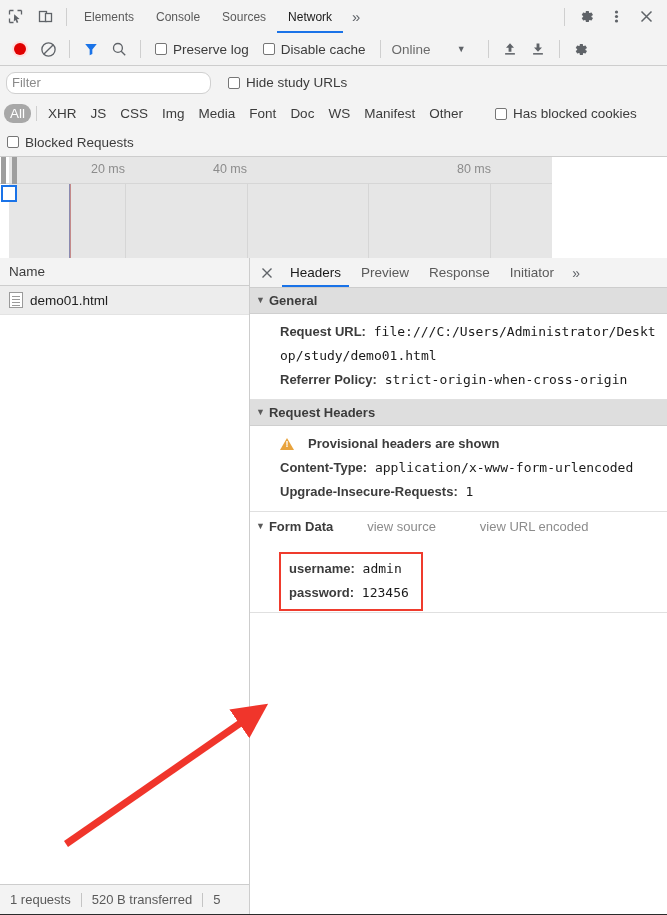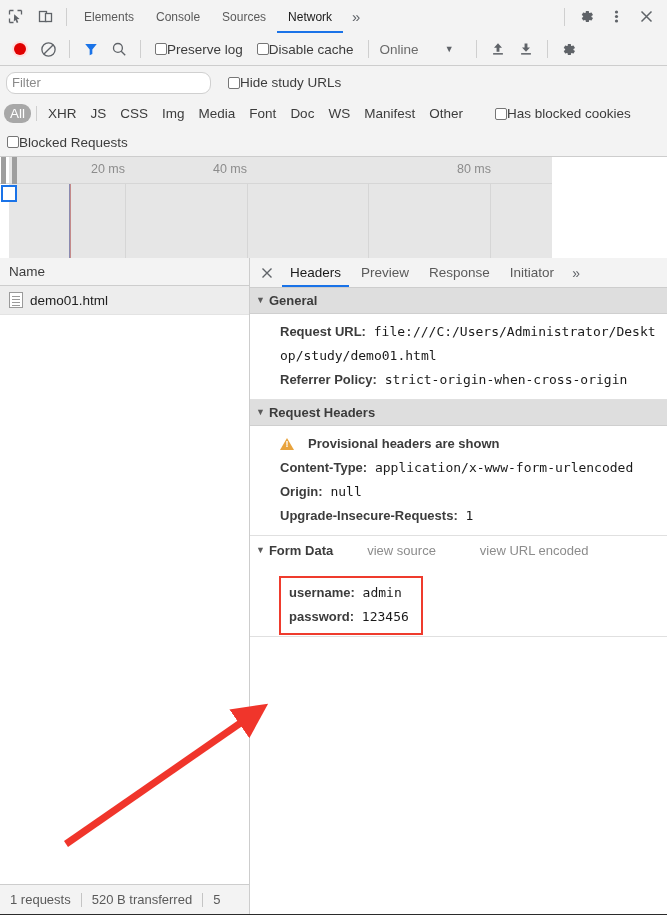--- a/index.html
+++ b/index.html
@@ -57,21 +57,21 @@
     border-bottom: 1px solid #cdcdcd;
     display: flex; align-items: center; padding-left: 6px;
     box-sizing: border-box;
   }
   .nt-btn {
     width: 28px; height: 28px; display: flex; align-items: center;
     justify-content: center; color: #5f6368;
   }
   .nt-sep { width: 1px; height: 18px; background: #cfcfcf; margin: 0 7px; }
   .nt-check {
-    display: flex; align-items: center; 
+    display: flex; align-items: center; gap: 6px;
     font-size: 13.5px; color: #3c3c3c; margin: 0 7px; white-space: nowrap;
   }
   .cbox {
     width: 12px; height: 12px; border: 1px solid #767676;
     border-radius: 2px; background: #fff; box-sizing: border-box;
     flex: 0 0 auto;
   }
   .throttle {
     display: flex; align-items: center; font-size: 13.5px;
     color: #6b6b6b; margin-left: 4px; white-space: nowrap;
@@ -482,24 +482,20 @@
     <div class="sec-body">
       <div class="warn-line">
         <span class="warn-tri"></span>
         <span>Provisional headers are shown</span>
       </div>
       <div class="hdr-line">
         <span class="k">Content-Type:</span>
         <span>application/x-www-form-urlencoded</span>
       </div>
       <div class="hdr-line">
-        <span class="k">Origin:</span>
-        <span>null</span>
-      </div>
-      <div class="hdr-line">
         <span class="k">Upgrade-Insecure-Requests:</span>
         <span>1</span>
       </div>
     </div>
 
     <div class="sec-header" style="background:#ffffff; border-bottom:none; height:28px;">
       <span class="tri">▼</span>
       <span>Form Data</span>
       <span class="link" style="margin-left:30px;">view source</span>
       <span class="link" style="margin-left:40px;">view URL encoded</span>

